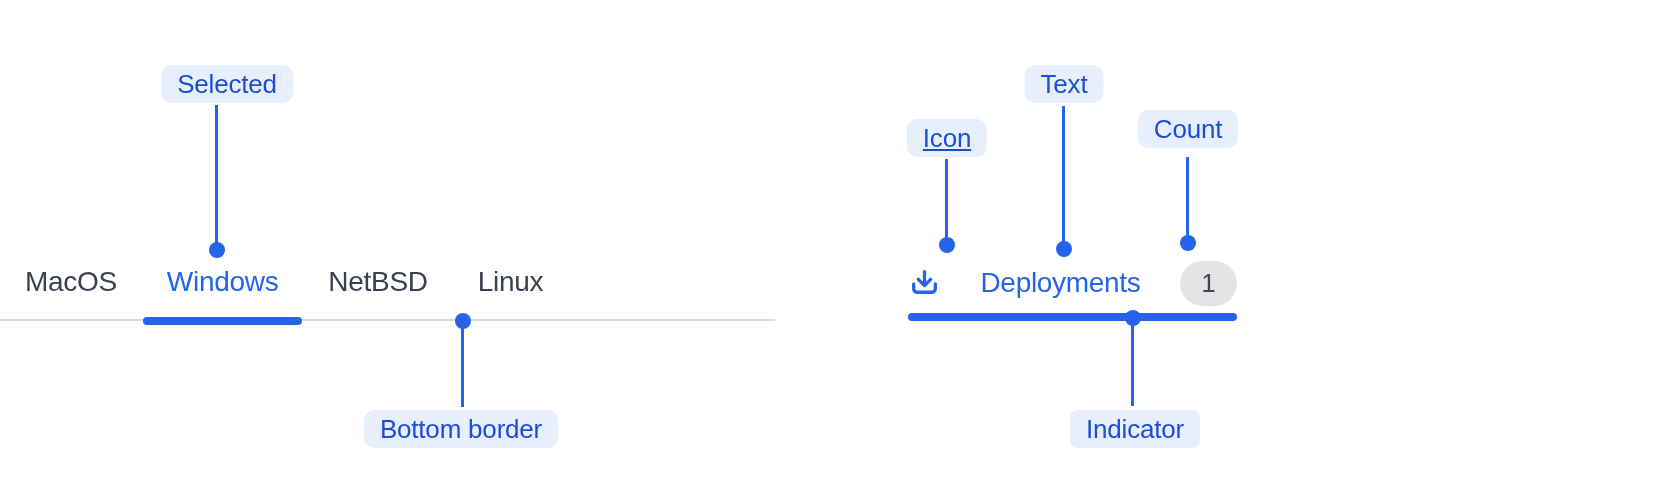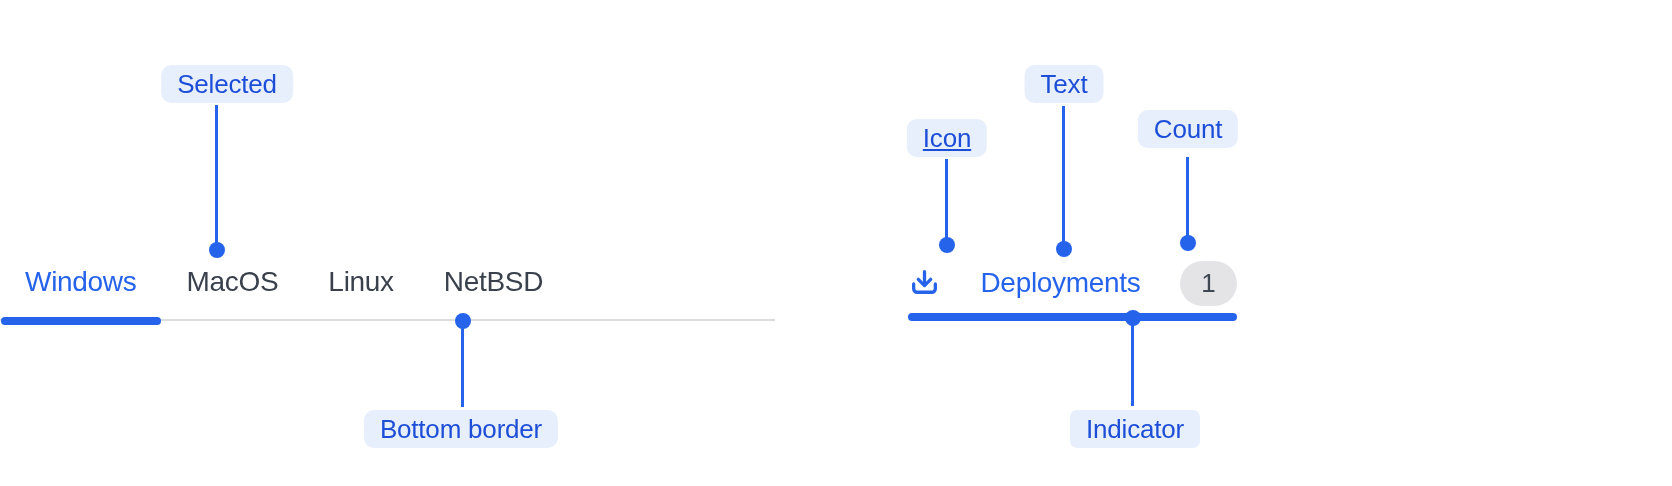--- a/index.html
+++ b/index.html
@@ -78,32 +78,32 @@
 </head>
 <body>
 
 <div class="canvas">
 
   <div class="callout" style="left:227px;top:65px;">Selected</div>
   <div class="connector" style="left:215px;top:105px;height:139px;"></div>
   <div class="dot" style="left:209px;top:242px;"></div>
 
   <div class="tabbar">
+    <div class="tab">
+      <span>MacOS</span>
+    </div>
     <div class="tab active">
       <span>Windows</span>
       <span class="underline"></span>
     </div>
     <div class="tab">
-      <span>MacOS</span>
+      <span>NetBSD</span>
     </div>
     <div class="tab">
       <span>Linux</span>
-    </div>
-    <div class="tab">
-      <span>NetBSD</span>
     </div>
   </div>
 
   <div class="dot" style="left:455px;top:313px;"></div>
   <div class="connector" style="left:461px;top:327px;height:80px;"></div>
   <div class="callout" style="left:461px;top:410px;">Bottom border</div>
 
   <div class="callout" style="left:1064px;top:65px;">Text</div>
   <div class="connector" style="left:1062px;top:106px;height:136px;"></div>
   <div class="dot" style="left:1056px;top:241px;"></div>

